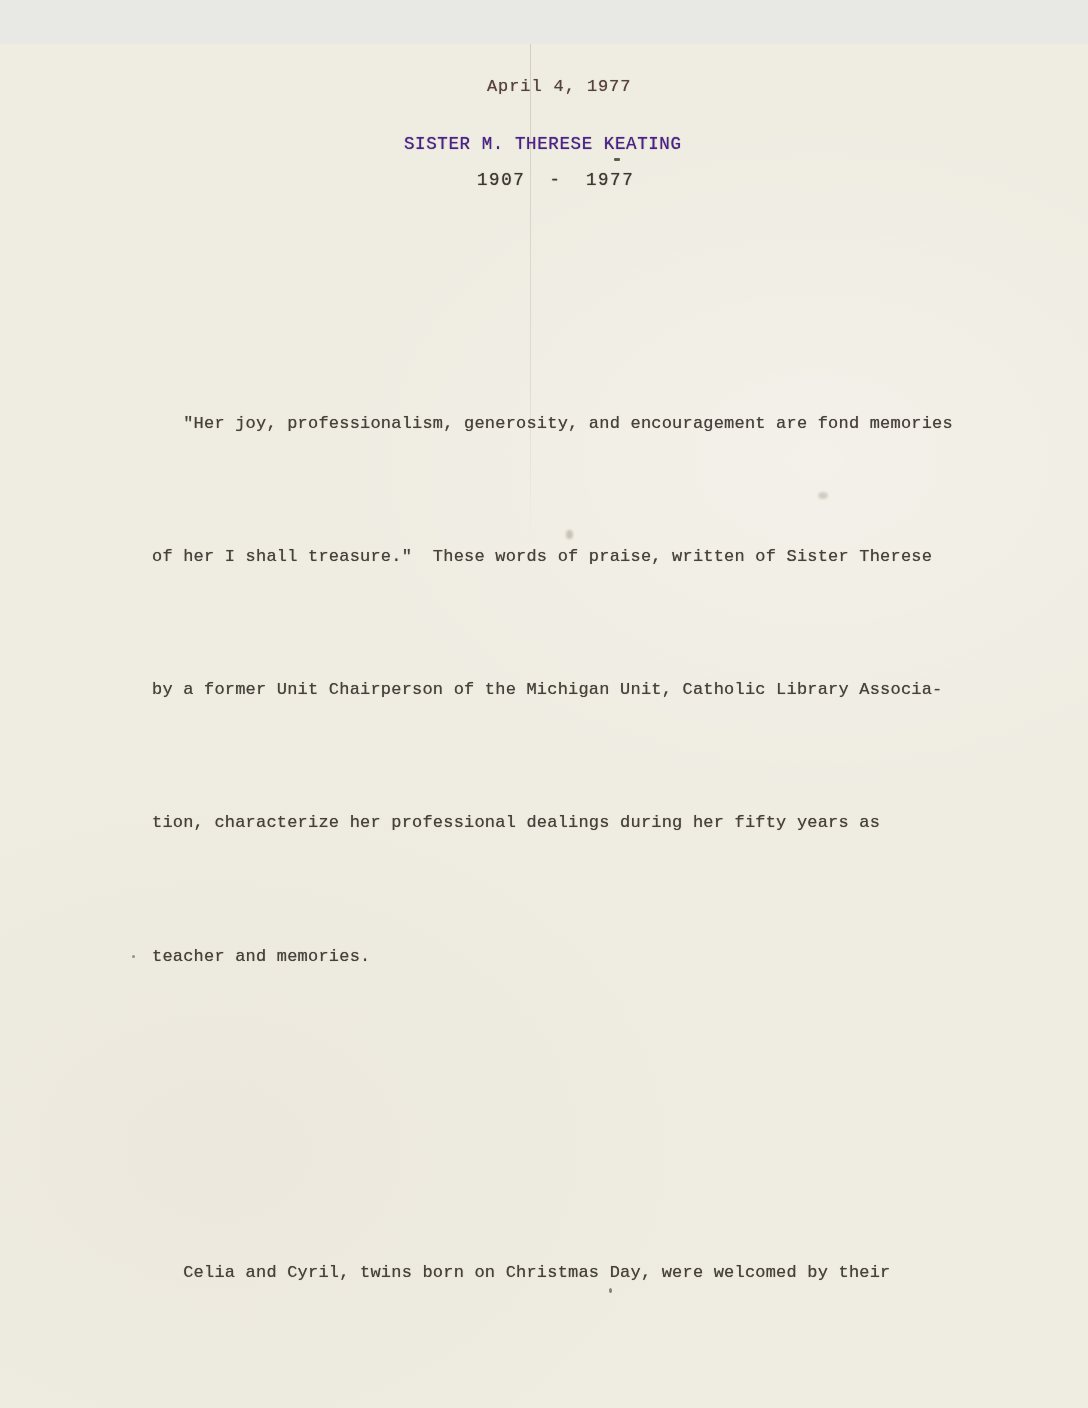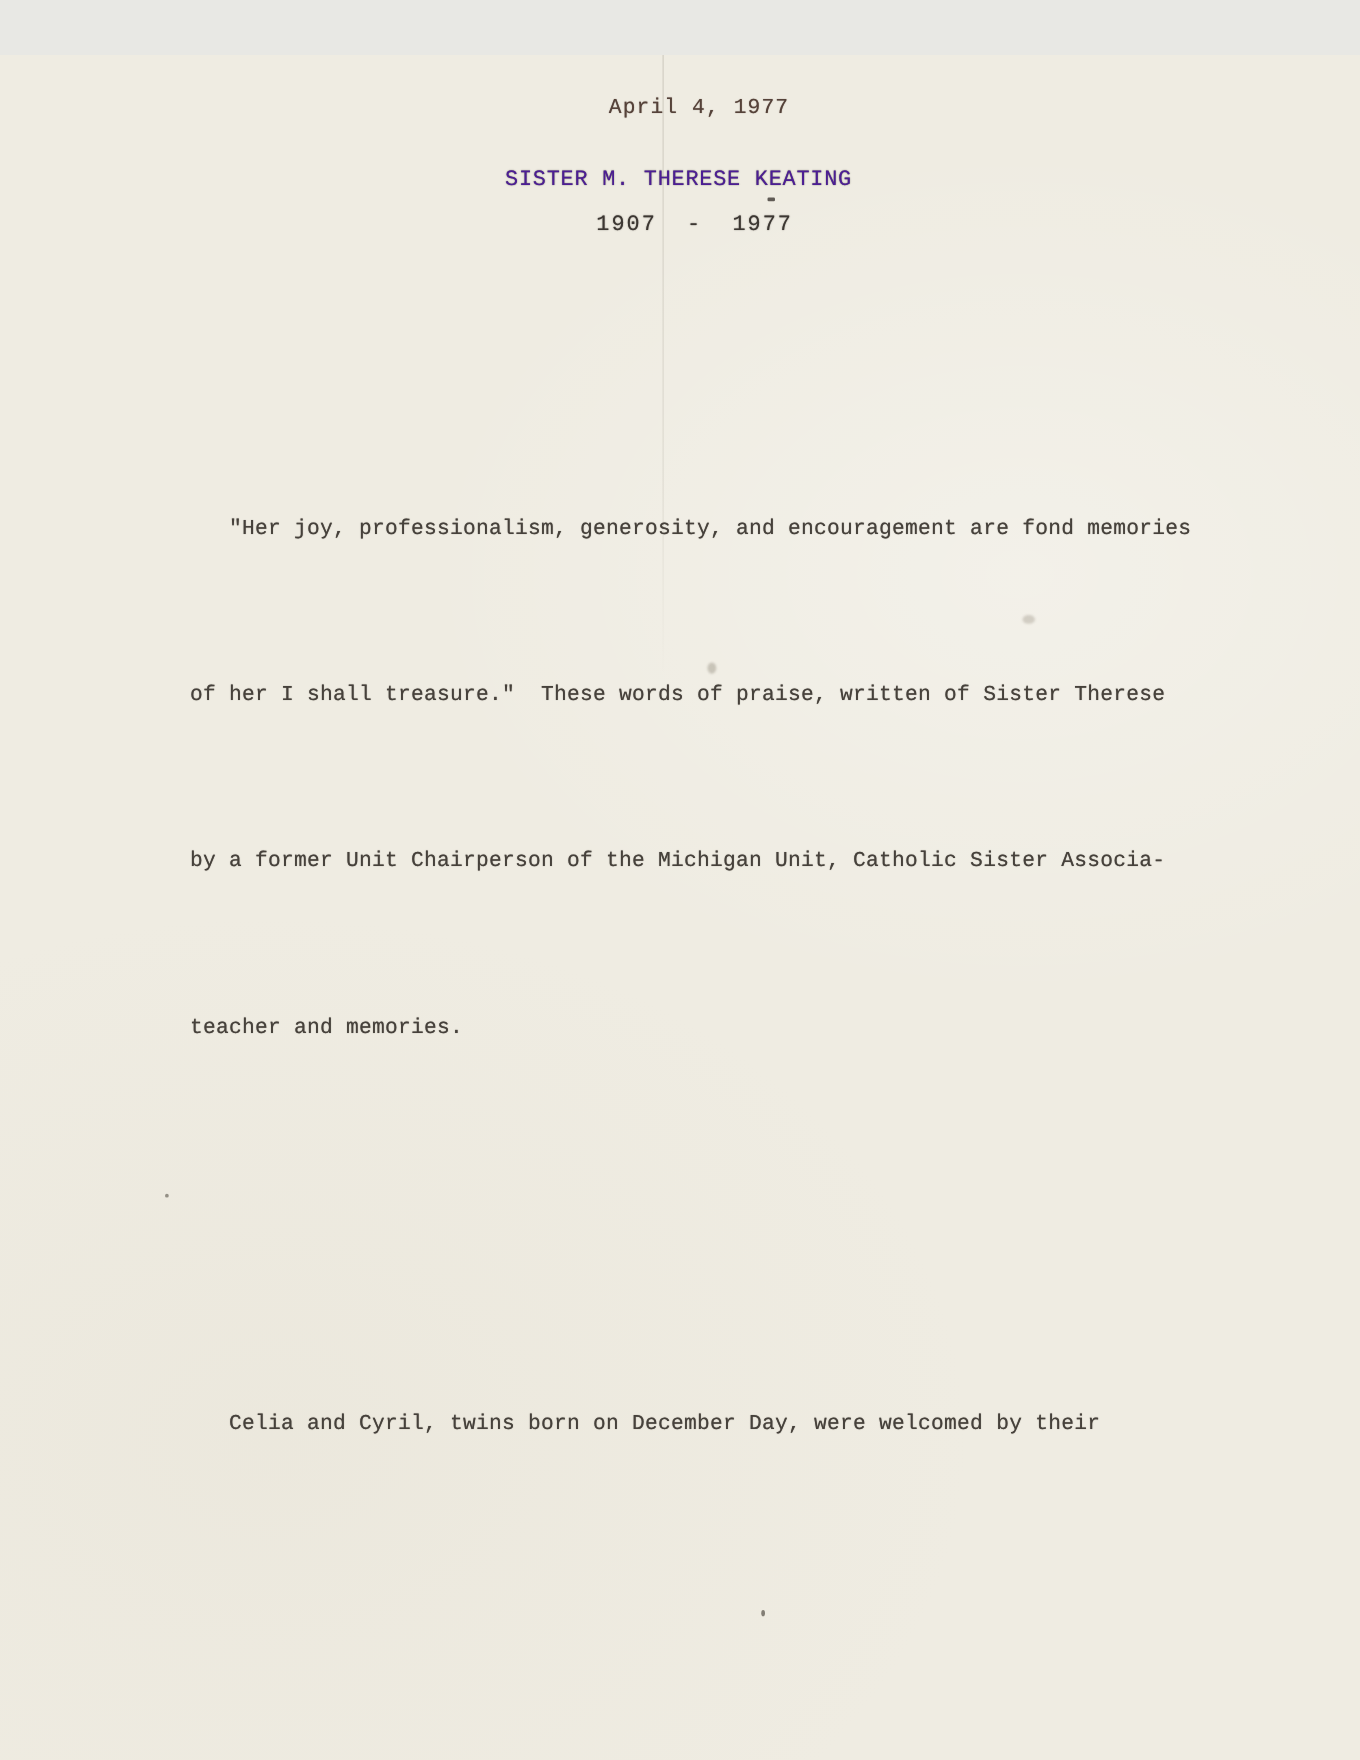--- a/index.html
+++ b/index.html
@@ -106,25 +106,26 @@
   <div class="speck speck-e"></div>
 
   <div class="hdr-date">April 4, 1977</div>
   <div class="hdr-title">SISTER M. THERESE KEATING</div>
   <div class="hdr-years">1907  -  1977</div>
 
   <div class="body-text ink">
     <div class="para">
       <div class="line">   "Her joy, professionalism, generosity, and encouragement are fond memories</div>
       <div class="line">of her I shall treasure."  These words of praise, written of Sister Therese</div>
-      <div class="line">by a former Unit Chairperson of the Michigan Unit, Catholic Sister Associa-</div>
+      <div class="line">by a former Unit Chairperson of the Michigan Unit, Catholic Library Associa-</div>
+      <div class="line">tion, characterize her professional dealings during her fifty years as</div>
       <div class="line">teacher and memories.</div>
     </div>
     <div class="para">
-      <div class="line">   Celia and Cyril, twins born on December Day, were welcomed by their</div>
+      <div class="line">   Celia and Cyril, twins born on Christmas Day, were welcomed by their</div>
     </div>
     
     
     
     
     
   </div>
 
   <div class="paper-edge"></div>
 </div>

